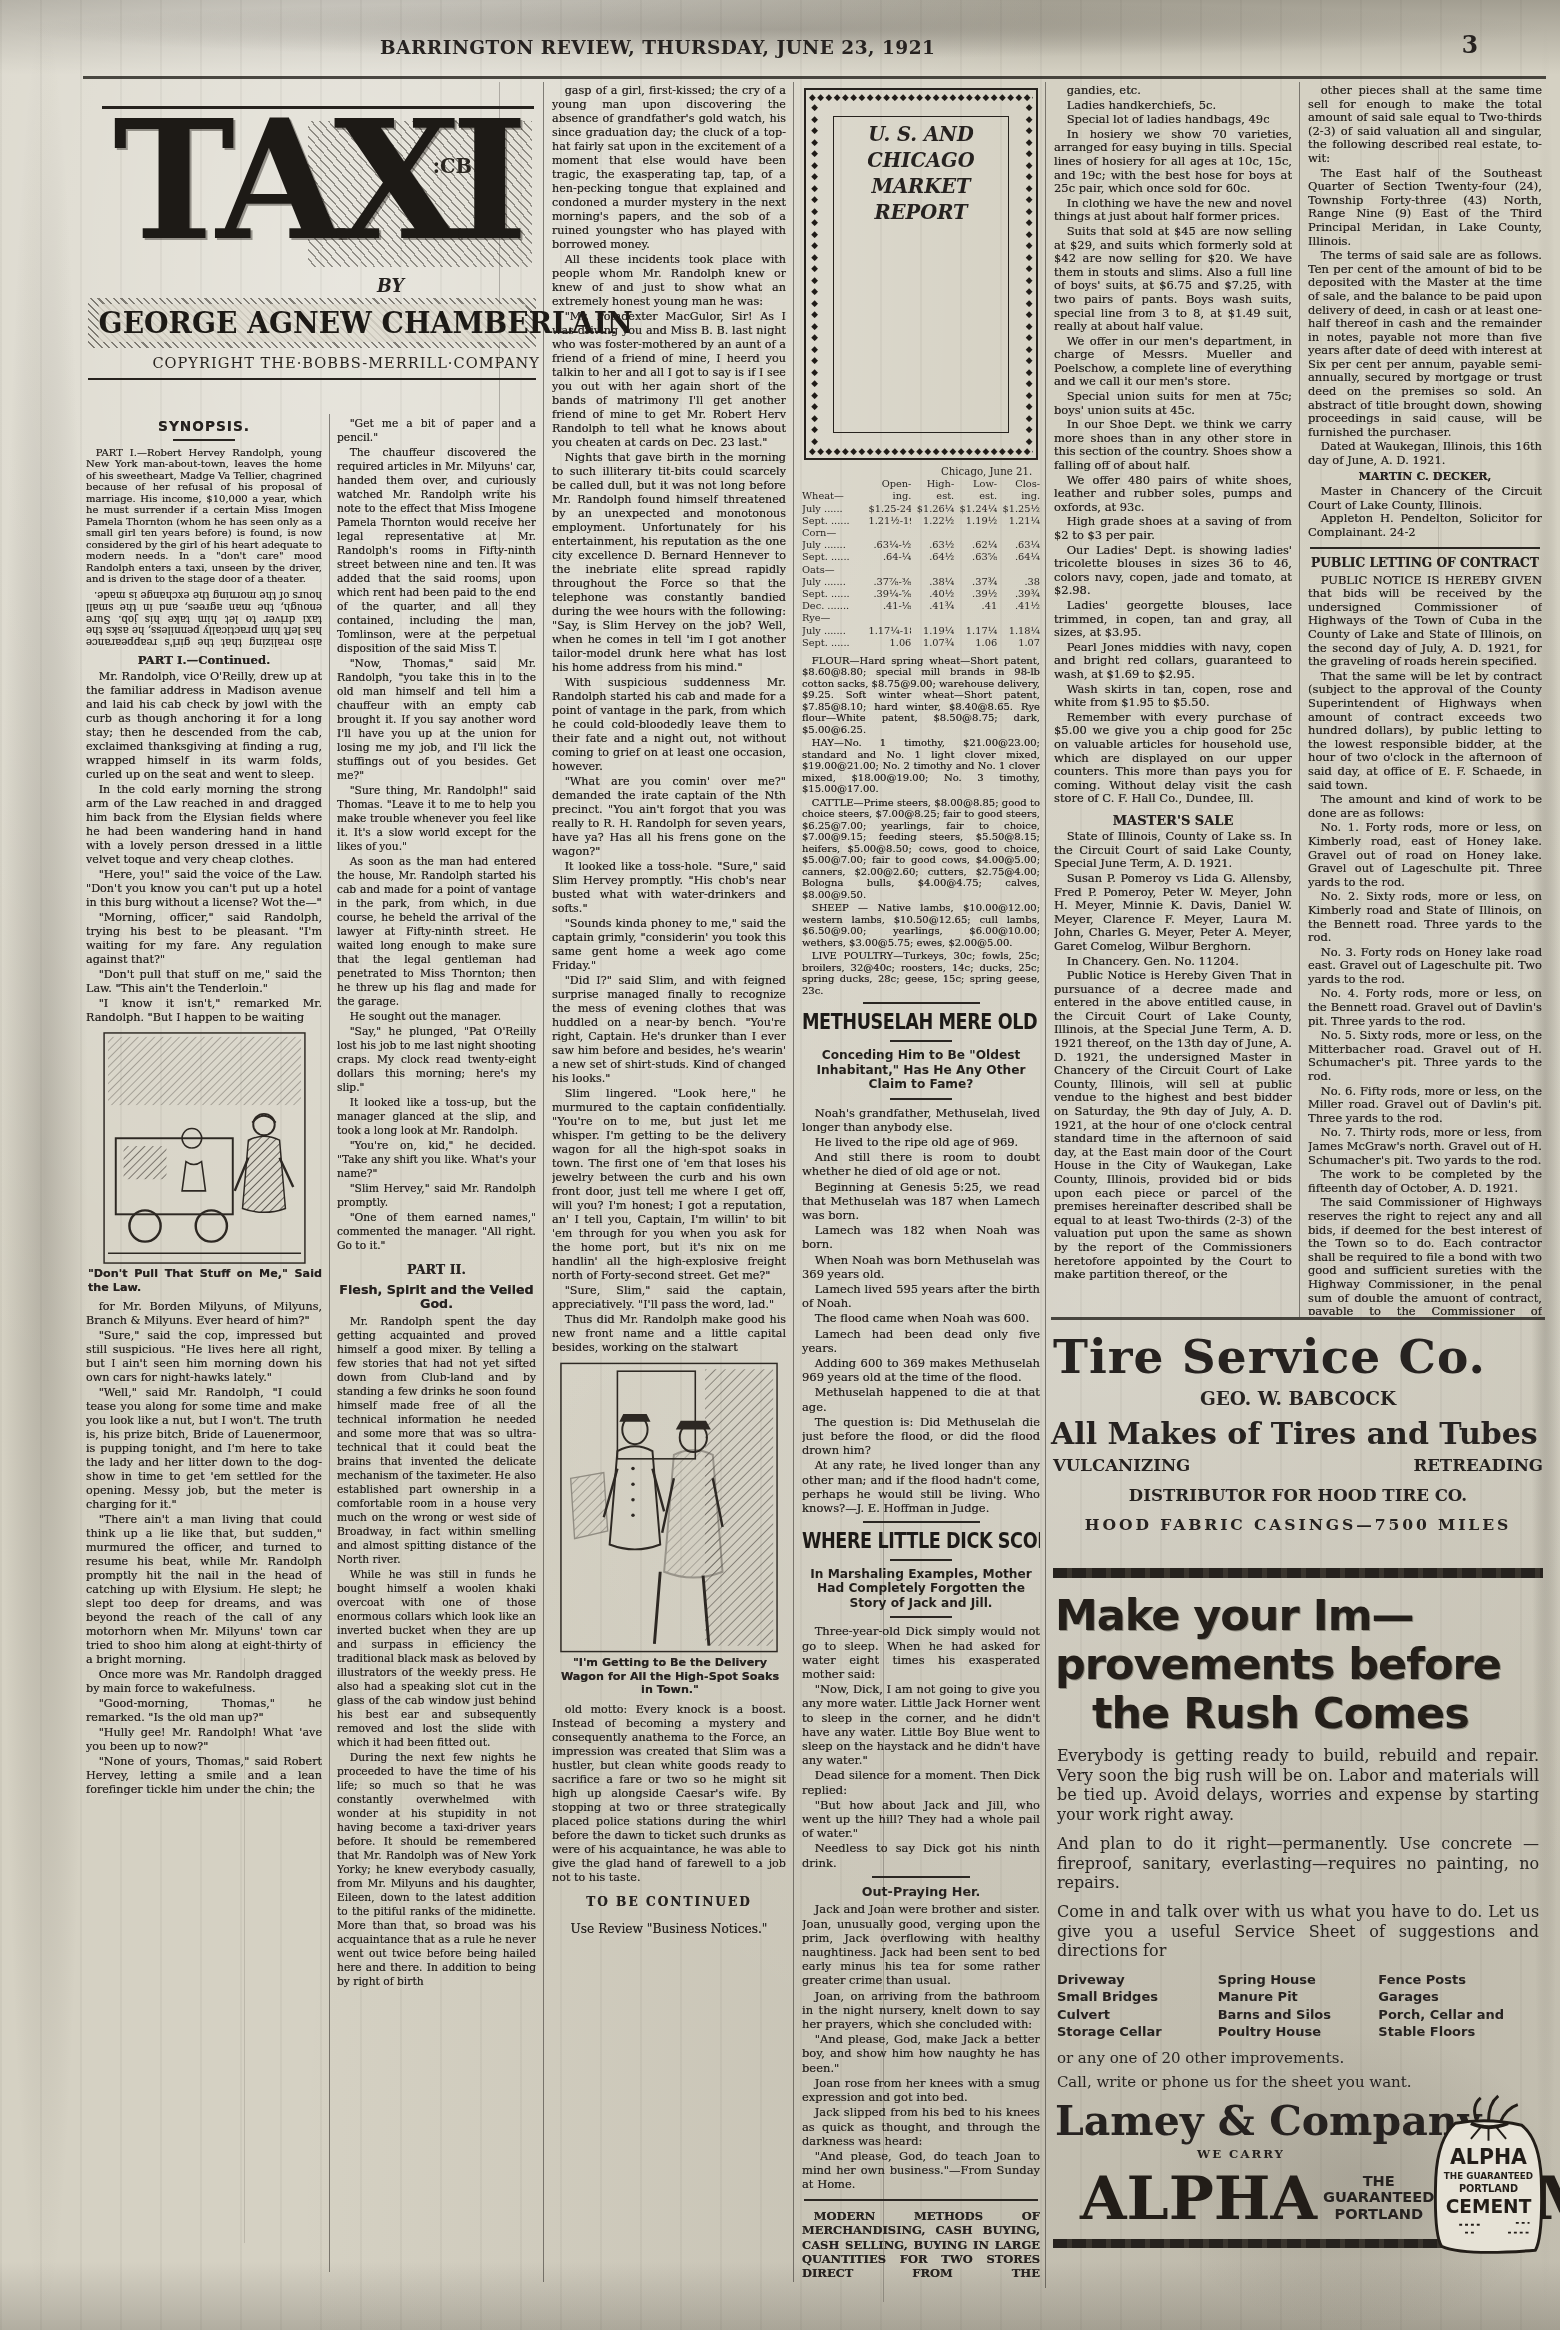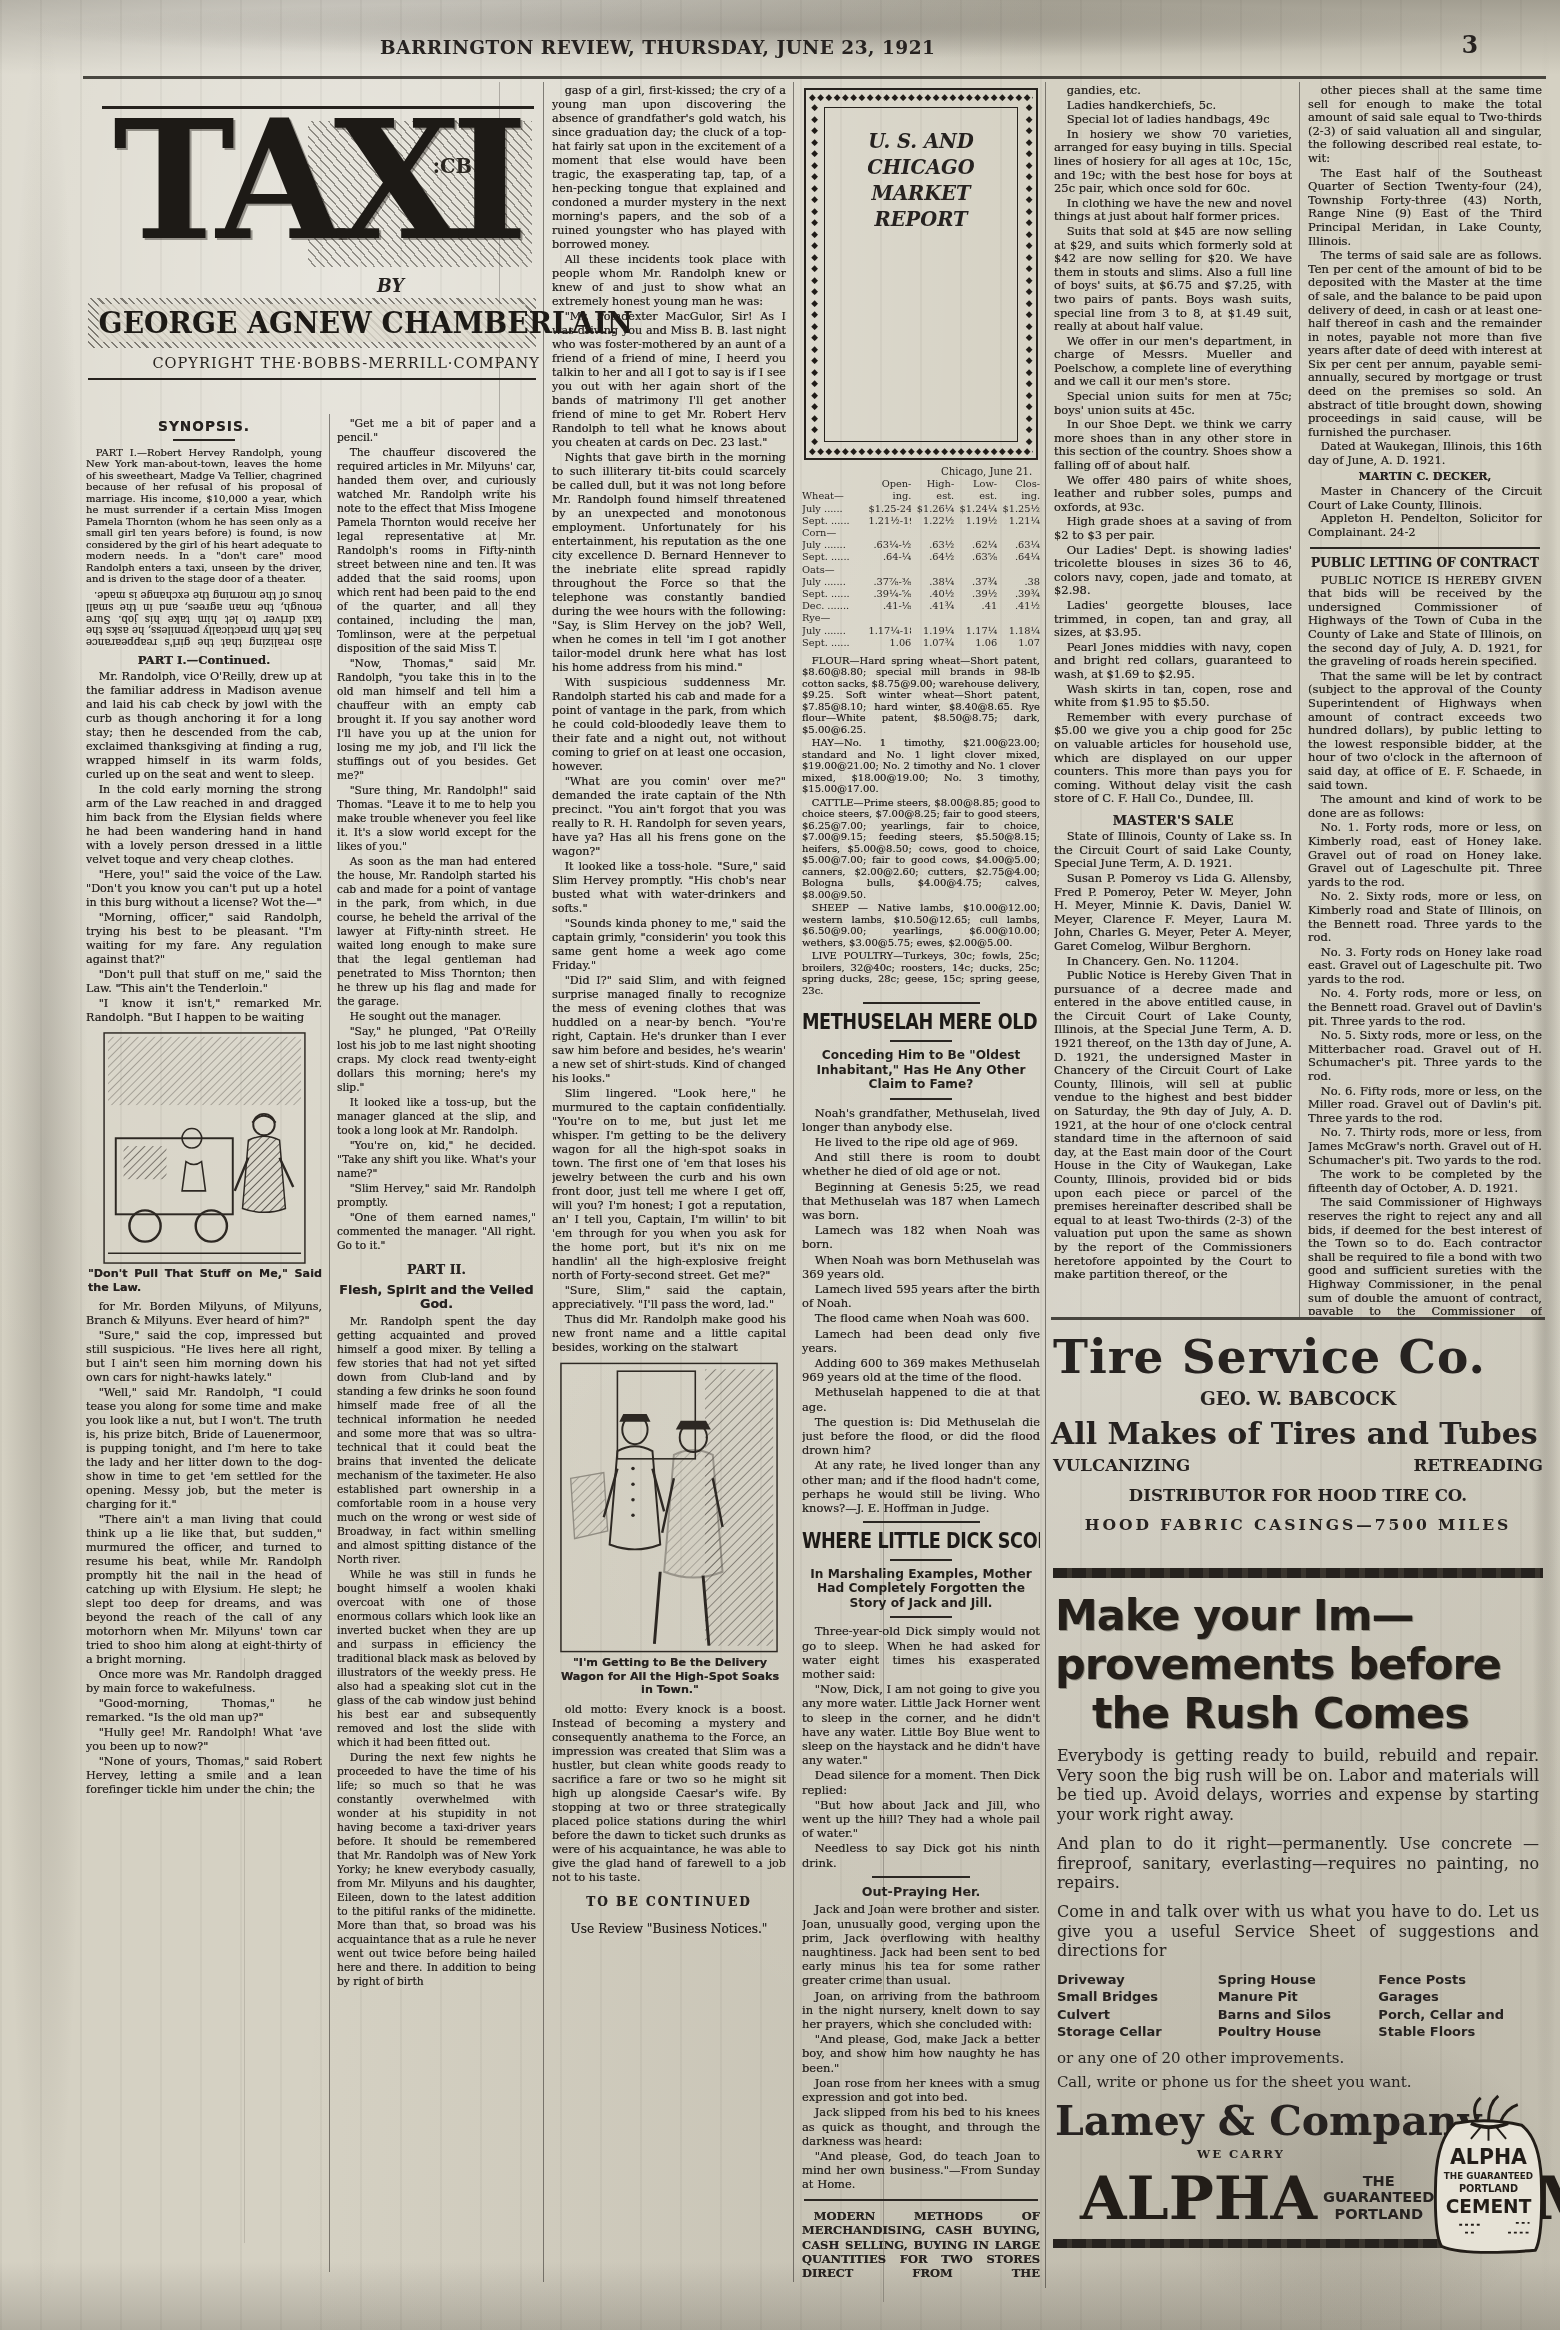--- a/index.html
+++ b/index.html
@@ -53,21 +53,21 @@
   .parthead{font-weight:bold;text-align:center;font-size:11.7px;margin:5.9px 0 2.9px 0;}
   
   .illus{display:block;margin:5.9px auto 2px auto;}
   .illus-cap{font-family:"DejaVu Sans",sans-serif;font-weight:bold;font-size:11.2px;line-height:13.7px;margin:2px 0 5.9px 2px;}
   .illus-cap-c{text-align:center;}
   
   .mbox{border:2px solid #26221e;margin:3.9px 2px 5.9px 2px;padding:2.9px;}
   .mbox-diamond-row{font-size:8.8px;letter-spacing:1.5px;line-height:8.8px;color:#1f1b17;overflow:hidden;white-space:nowrap;text-align:center;}
   .mbox-mid{display:flex;align-items:stretch;}
   .mbox-side{width:9.8px;font-size:8.8px;line-height:8.8px;color:#1f1b17;overflow:hidden;writing-mode:vertical-rl;letter-spacing:1.5px;white-space:nowrap;}
-  .mbox-inner{flex:1;border:1px solid #26221e;margin:5px;padding:21px 2px;}
+  .mbox-inner{flex:1;border:1px solid #26221e;margin:14px;padding:5px 2px;}
   .mbox-title{font-style:italic;font-weight:bold;font-size:19.5px;text-align:center;line-height:26px;font-family:"DejaVu Serif",serif;}
   .dateline{text-align:right;font-size:10.2px;margin:2px 7.8px 0 0;}
   .mtable{font-size:9.8px;line-height:12.2px;margin:1px 0 5.9px 0;}
   .mrow{display:flex;}
   .mc{flex:1;text-align:right;white-space:nowrap;overflow:hidden;}
   .mc0{flex:1.55;text-align:left;}
   .mhead{font-weight:normal;}
   
   .tire-ad{position:absolute;left:1051px;top:1319px;width:494px;height:246px;}
   .tire-title{font-family:"DejaVu Serif",serif;font-weight:bold;font-size:47px;letter-spacing:1px;margin:9.8px 0 0 2px;white-space:nowrap;}

